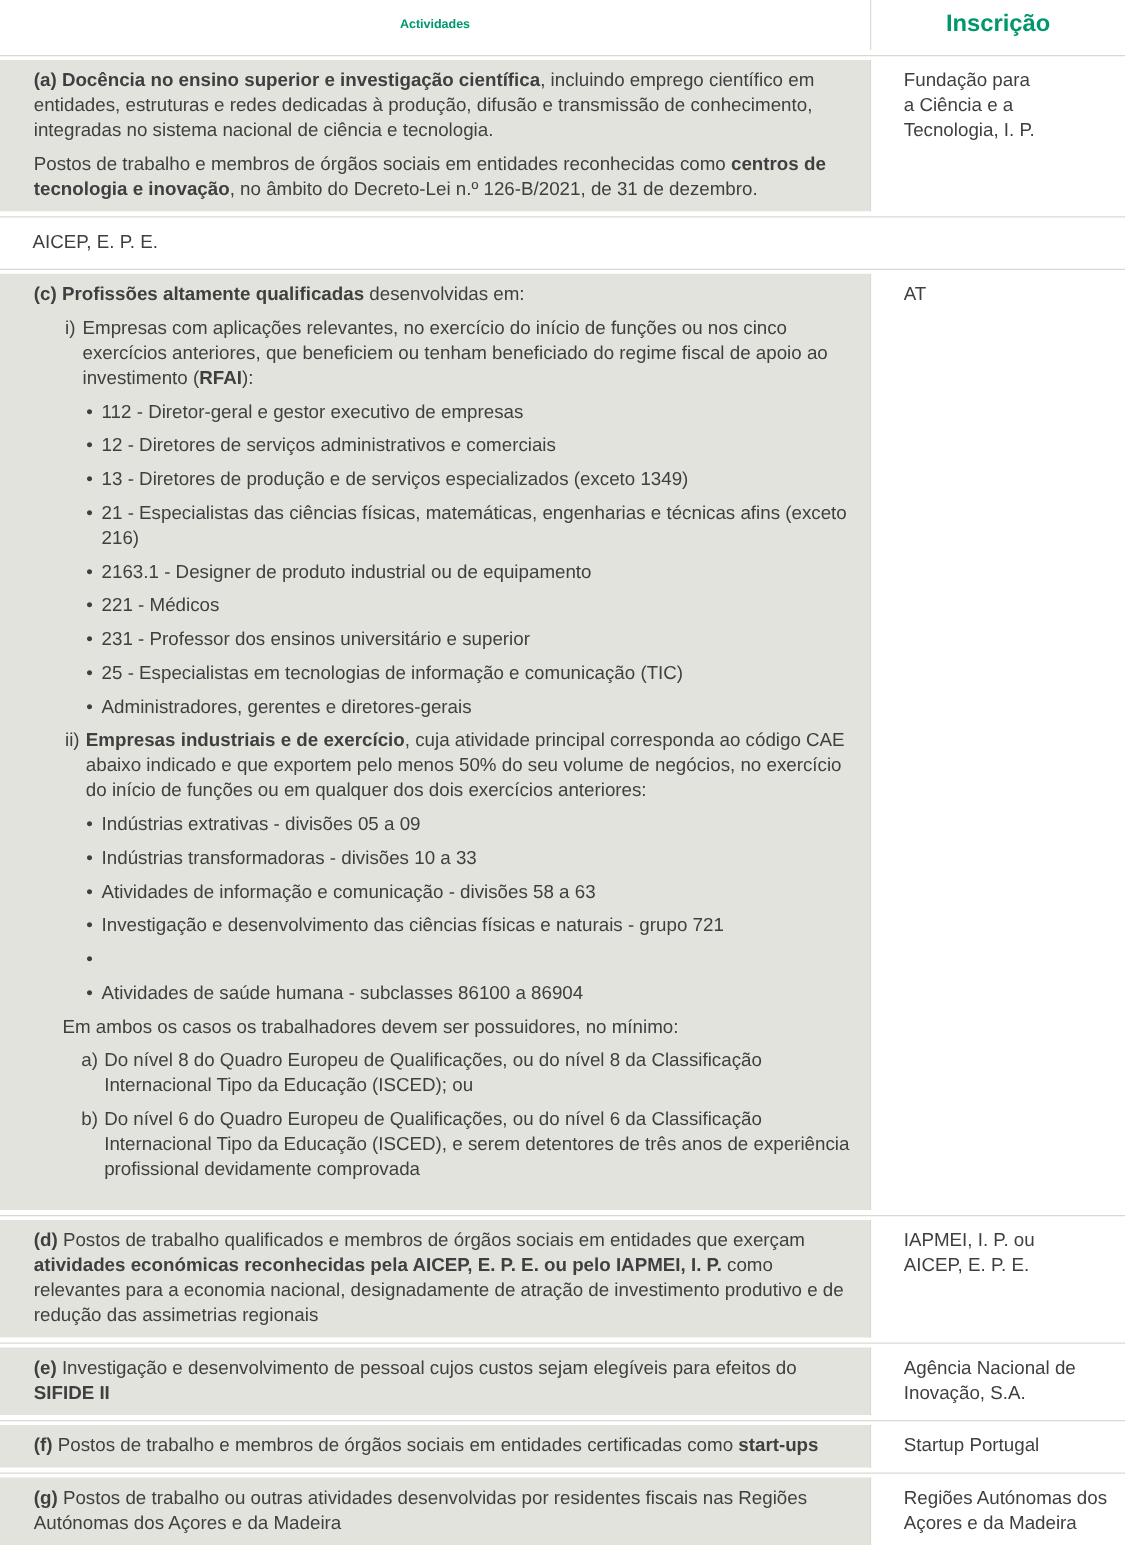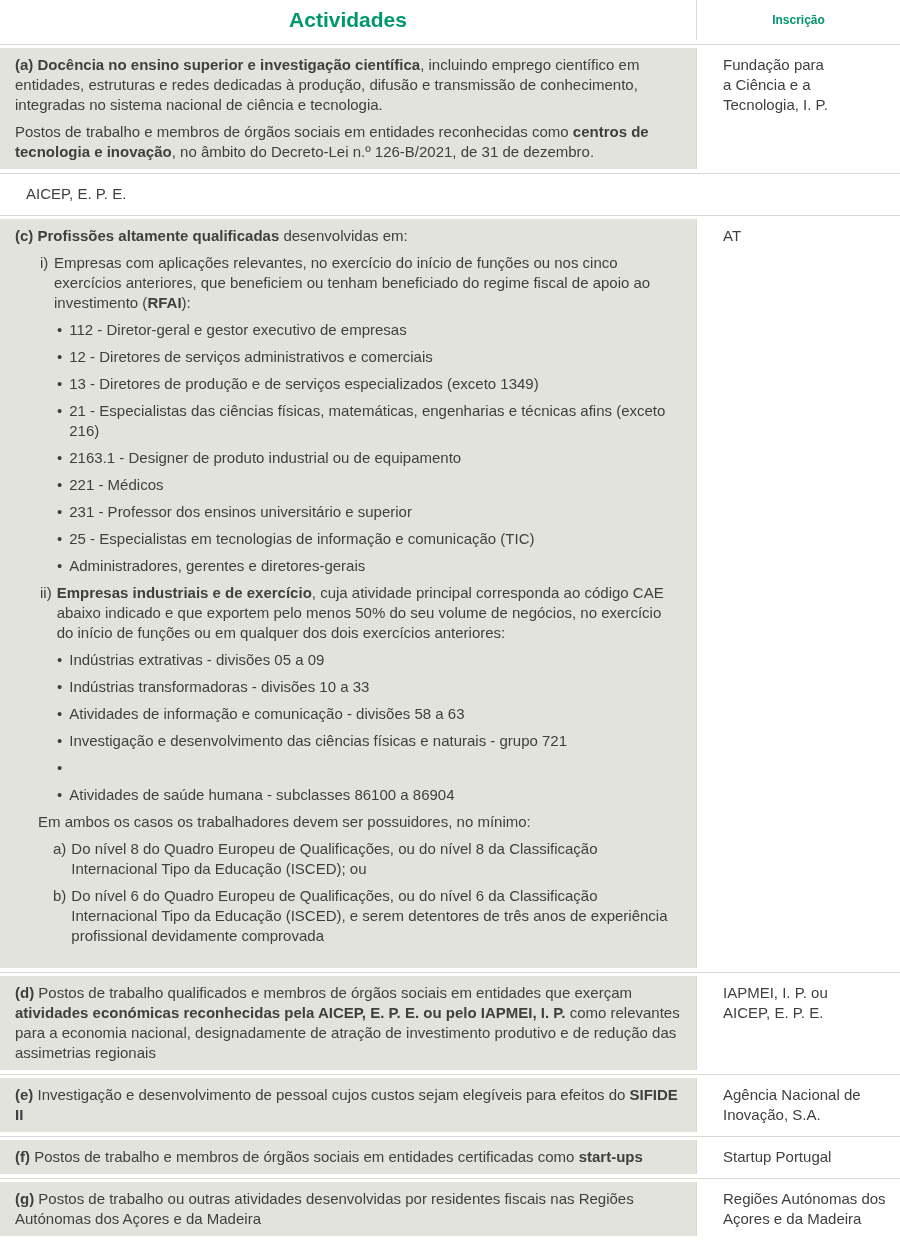--- a/index.html
+++ b/index.html
@@ -18,54 +18,54 @@
   .hdr {
     display: flex;
     height: 40px;
     align-items: center;
   }
   .hdr-left {
     box-sizing: border-box;
     width: 697px;
     text-align: center;
     font-weight: bold;
-    font-size: 21px;
+    font-size: 10px;
     color: #00976c;
     align-self: stretch;
     display: flex;
     align-items: center;
     justify-content: center;
     border-right: 1px solid #dcdcd8;
   }
   .hdr-right {
     flex: 1;
     text-align: center;
     font-weight: bold;
-    font-size: 12px;
+    font-size: 19px;
     color: #00976c;
   }
   
   .sep {
     height: 8px;
     display: flex;
     align-items: center;
   }
   .sep::before {
     content: "";
     width: 100%;
     border-top: 1px solid #d9d9d4;
   }
   
   .row { display: flex; align-items: stretch; }
   .cell-left {
     box-sizing: border-box;
     width: 697px;
     background: #e3e3de;
     border-right: 1px solid #d9d9d4;
-    padding: 7px 14px 7px 15px;
+    padding: 7px 14px 7px 27px;
   }
   .cell-left.tall { padding-bottom: 22px; }
   .cell-right {
     flex: 1;
     box-sizing: border-box;
     padding: 7px 6px 7px 26px;
     background: #ffffff;
     white-space: pre-line;
   }
   

